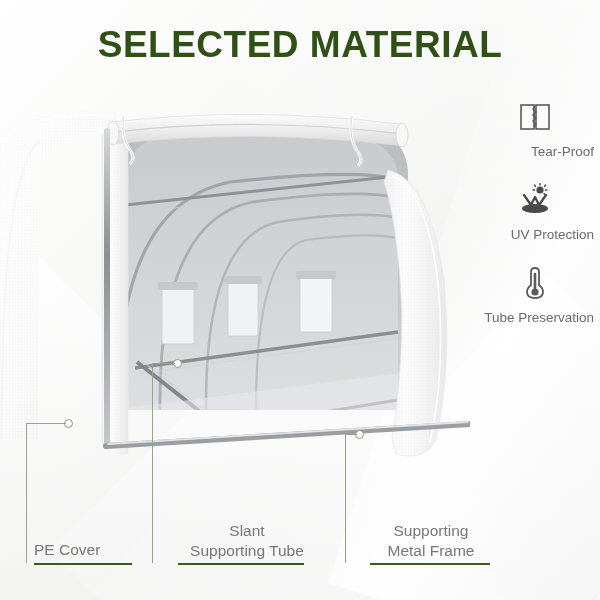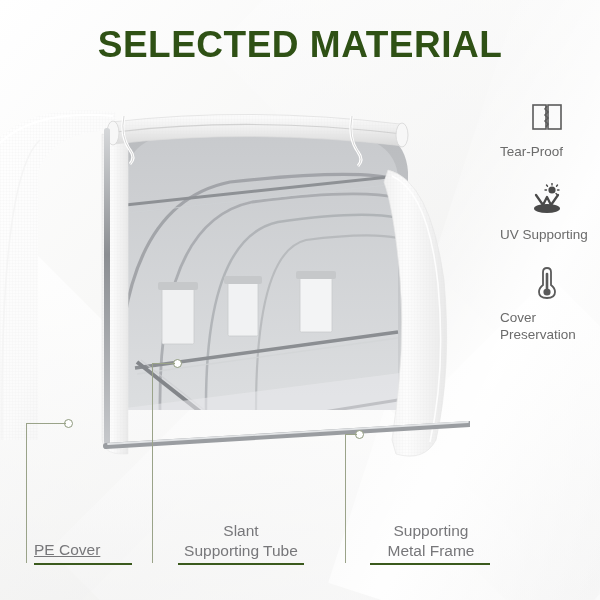--- a/index.html
+++ b/index.html
@@ -82,23 +82,22 @@
   .gh svg { display: block; }
 
   
   .features {
     position: absolute;
     right: 6px;
     top: 96px;
     width: 118px;
   }
   .feature {
-    text-align: left;
+    text-align: right;
     margin-bottom: 18px;
-    margin-left: 24px;
   }
   .feature .ficon {
     height: 42px;
     display: flex;
     align-items: center;
     justify-content: center;
   }
   .feature .flabel {
     margin-top: 6px;
     font-size: 13.5px;
@@ -284,47 +283,47 @@
             <line x1="30.5" y1="2" x2="29.5" y2="3.2"></line>
             <line x1="32" y1="7" x2="30.5" y2="7"></line>
             <line x1="19.5" y1="2" x2="20.5" y2="3.2"></line>
             <line x1="18" y1="7" x2="19.5" y2="7"></line>
             <line x1="30" y1="11.6" x2="29" y2="10.6"></line>
           </g>
           <path d="M9 12 L16 22 L20 14 L24 22 L31 12" fill="none" stroke="#4a4a4a" stroke-width="2.3" stroke-linejoin="round" stroke-linecap="round"></path>
           <ellipse cx="20" cy="25.5" rx="13" ry="4.6" fill="#4a4a4a"></ellipse>
         </svg>
       </div>
-      <div class="flabel">UV Supporting</div>
+      <div class="flabel">UV Protection</div>
     </div>
 
     <div class="feature">
       <div class="ficon">
         <svg width="26" height="34" viewBox="0 0 26 34">
           <path d="M13 2 Q17 2 17 6 L17 19 Q21 22 21 26 Q21 32 13 32 Q5 32 5 26 Q5 22 9 19 L9 6 Q9 2 13 2 Z" fill="none" stroke="#5b5b5b" stroke-width="1.8"></path>
           <line x1="13" y1="8" x2="13" y2="22" stroke="#5b5b5b" stroke-width="2.6" stroke-linecap="round"></line>
           <circle cx="13" cy="26" r="3.6" fill="#5b5b5b"></circle>
         </svg>
       </div>
-      <div class="flabel">Cover
+      <div class="flabel">Tube
 Preservation</div>
     </div>
 
   </div>
 
   <div class="dot" style="left:64px; top:419px;"></div>
   <div class="hline" style="left:26px; top:423px; width:40px;"></div>
   <div class="vline" style="left:26px; top:423px; height:140px;"></div>
-  <div class="callout-label" style="left:34px; top:540px; width:130px; text-align:left;text-decoration:underline;">PE Cover</div>
+  <div class="callout-label" style="left:34px; top:540px; width:130px; text-align:left;">PE Cover</div>
   <div class="underline" style="left:34px; top:563px; width:98px;"></div>
 
   <div class="dot" style="left:173px; top:359px;"></div>
   <div class="hline" style="left:152px; top:363px; width:23px;"></div>
   <div class="vline" style="left:152px; top:363px; height:200px;"></div>
-  <div class="callout-label" style="left:162px; top:521px; width:158px;">Slant
+  <div class="callout-label" style="left:168px; top:521px; width:158px;">Slant
 Supporting Tube</div>
   <div class="underline" style="left:178px; top:563px; width:126px;"></div>
 
   <div class="dot" style="left:355px; top:430px;"></div>
   <div class="hline" style="left:345px; top:434px; width:12px;"></div>
   <div class="vline" style="left:345px; top:434px; height:129px;"></div>
   <div class="callout-label" style="left:356px; top:521px; width:150px;">Supporting
 Metal Frame</div>
   <div class="underline" style="left:370px; top:563px; width:120px;"></div>
 

